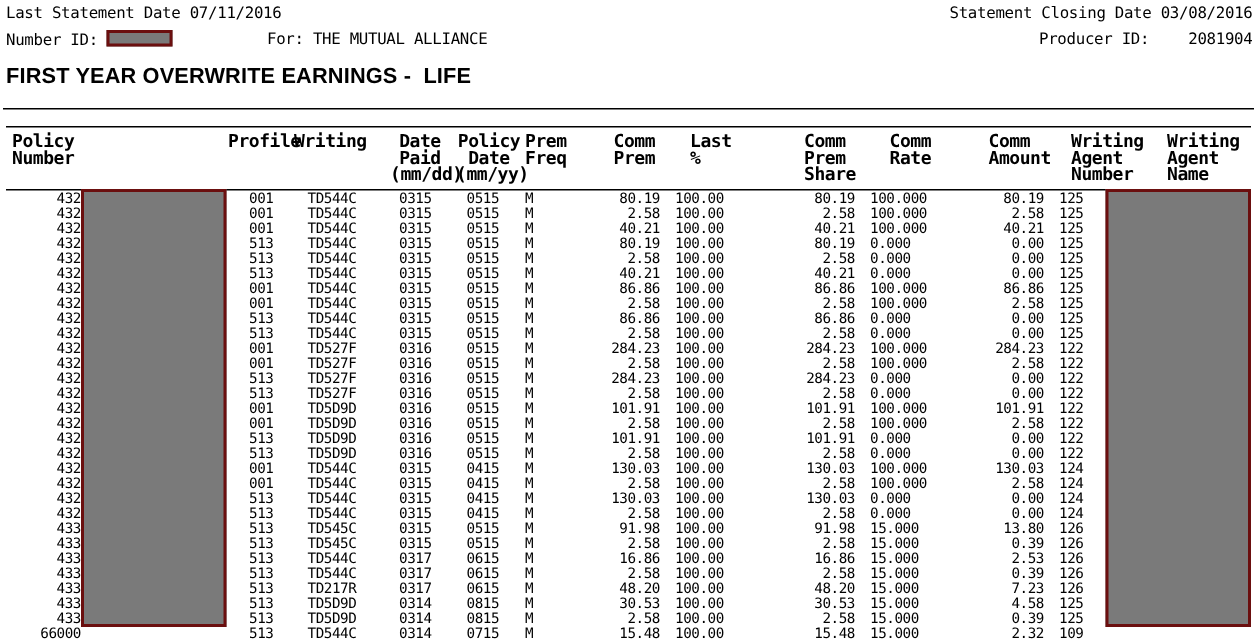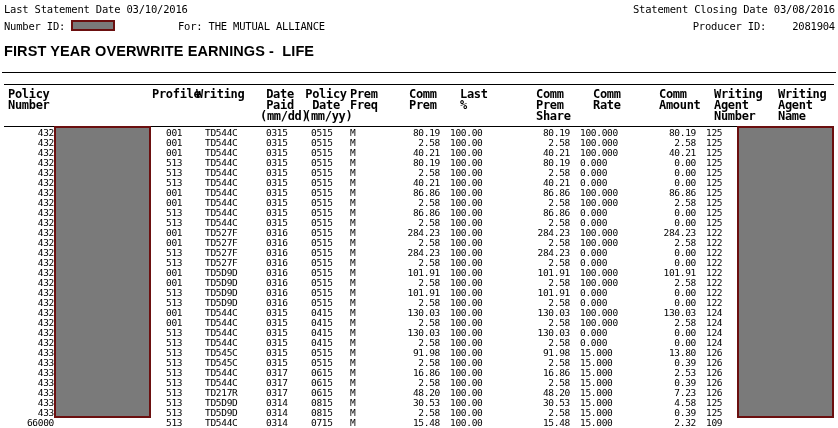--- a/index.html
+++ b/index.html
@@ -145,21 +145,21 @@
     left: 737px;
     top: 126px;
     width: 97px;
     height: 292px;
   }
 </style>
 </head>
 <body>
 
 <div class="meta-row meta-row-1">
-  <span class="meta-left">Last Statement Date 03/10/2016</span>
+  <span class="meta-left">Last Statement Date 07/11/2016</span>
   <span class="meta-right">Statement Closing Date 03/08/2016</span>
 </div>
 
 <div class="meta-row meta-row-2">
   <span class="meta-left"><span>Number ID:</span><span class="redact-office"></span></span>
   <span class="meta-mid">For: THE MUTUAL ALLIANCE</span>
   <span class="meta-right"><span class="producer-label">Producer ID:</span><span class="producer-value">2081904</span></span>
 </div>
 
 <div class="report-title">FIRST YEAR OVERWRITE EARNINGS -  LIFE</div>

